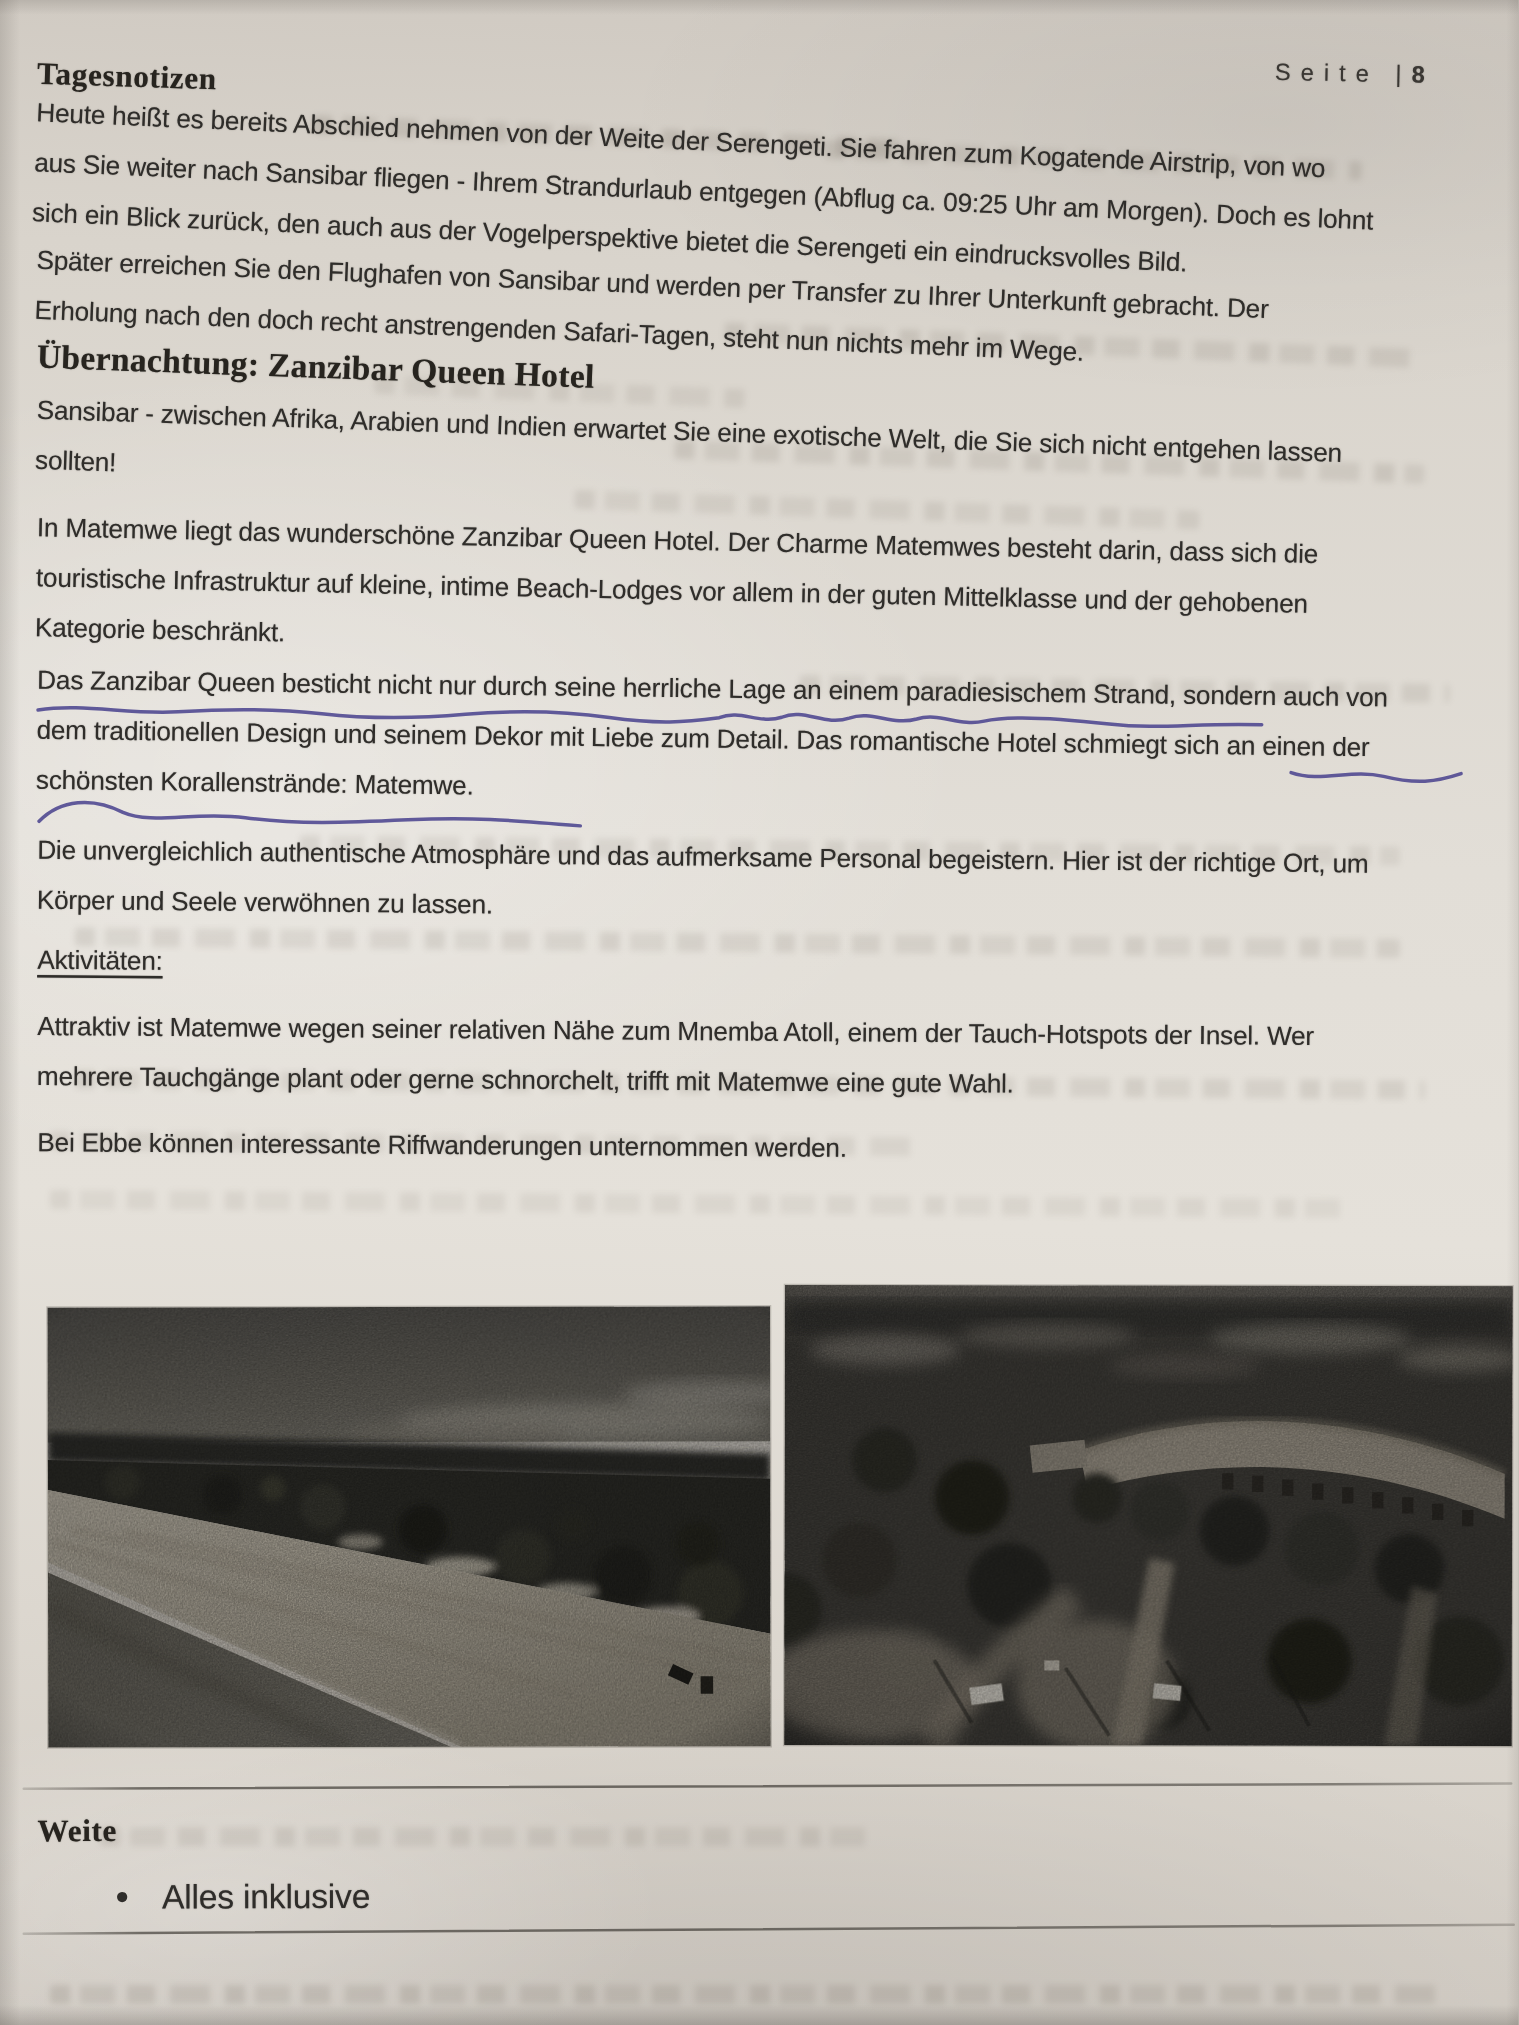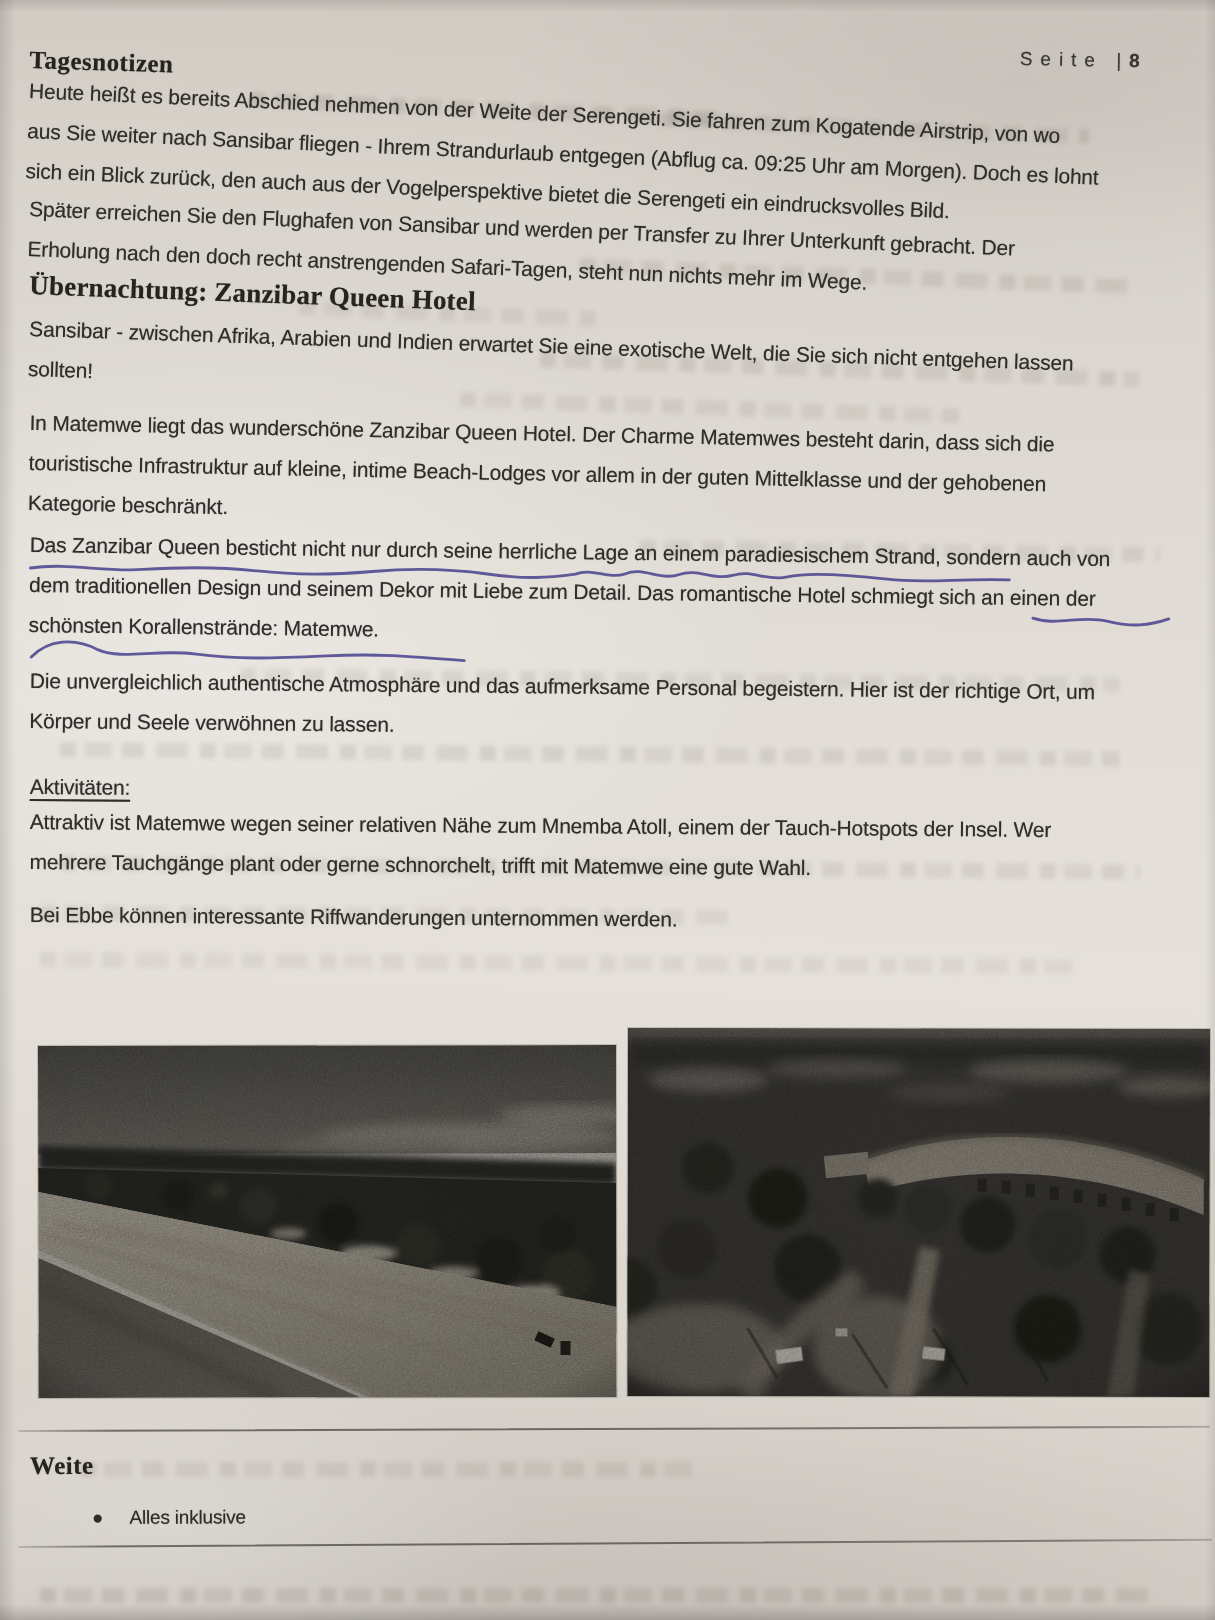--- a/index.html
+++ b/index.html
@@ -43,21 +43,21 @@
       rgba(122,114,103,.55) 0 16px, rgba(122,114,103,0) 16px 24px,
       rgba(122,114,103,.42) 24px 52px, rgba(122,114,103,0) 52px 62px,
       rgba(122,114,103,.5) 62px 84px, rgba(122,114,103,0) 84px 96px,
       rgba(122,114,103,.45) 96px 128px, rgba(122,114,103,0) 128px 140px);}
 
   .photo{position:absolute;z-index:3;transform-origin:0 0;box-shadow:0 0 0 1px rgba(70,66,60,.25);}
   .photo svg{display:block;}
 
   .bullet-row{display:flex;align-items:center;gap:26px;}
   .bullet-dot{font-size:19px;line-height:40px;}
-  .bullet-label{font-size:19px;line-height:40px;letter-spacing:-0.2px;text-shadow:0 0 1px rgba(47,45,42,.5);}
+  .bullet-label{font-size:27px;line-height:40px;letter-spacing:-0.2px;text-shadow:0 0 1px rgba(47,45,42,.5);}
 </style>
 </head>
 <body>
 
 <div class="page">
 
   <div class="ghost" style="left:250px;top:92px;width:470px;opacity:.40;transform:rotate(2.3deg)"></div>
   <div class="ghost" style="left:660px;top:112px;width:430px;opacity:.35;transform:rotate(2.3deg)"></div>
   <div class="ghost" style="left:580px;top:258px;width:560px;opacity:.33;transform:rotate(2.2deg)"></div>
   <div class="ghost" style="left:300px;top:300px;width:300px;opacity:.25;transform:rotate(2.2deg)"></div>
@@ -115,21 +115,21 @@
     <svg class="ink" style="left:-2px;top:112px" width="445" height="28" viewBox="0 0 445 28">
       <path d="M5 20 C 22 2, 48 0, 72 12 C 96 22, 130 10, 170 15 S 250 18, 300 15 S 380 14, 438 18"></path>
     </svg>
   </div>
 
   <div class="block" style="top:661px;transform:rotate(0.6deg)">
     <div class="tline">Die unvergleichlich authentische Atmosphäre und das aufmerksame Personal begeistern. Hier ist der richtige Ort, um</div>
     <div class="tline">Körper und Seele verwöhnen zu lassen.</div>
   </div>
 
-  <div class="block tline h3" style="top:767px;transform:rotate(0.5deg)">Aktivitäten:</div>
+  <div class="block tline h3" style="top:749px;transform:rotate(0.5deg)">Aktivitäten:</div>
 
   <div class="block" style="top:802px;transform:rotate(0.45deg)">
     <div class="tline">Attraktiv ist Matemwe wegen seiner relativen Nähe zum Mnemba Atoll, einem der Tauch-Hotspots der Insel. Wer</div>
     <div class="tline">mehrere Tauchgänge plant oder gerne schnorchelt, trifft mit Matemwe eine gute Wahl.</div>
   </div>
 
   <div class="block" style="top:895px;transform:rotate(0.4deg)">
     <div class="tline">Bei Ebbe können interessante Riffwanderungen unternommen werden.</div>
   </div>
 

